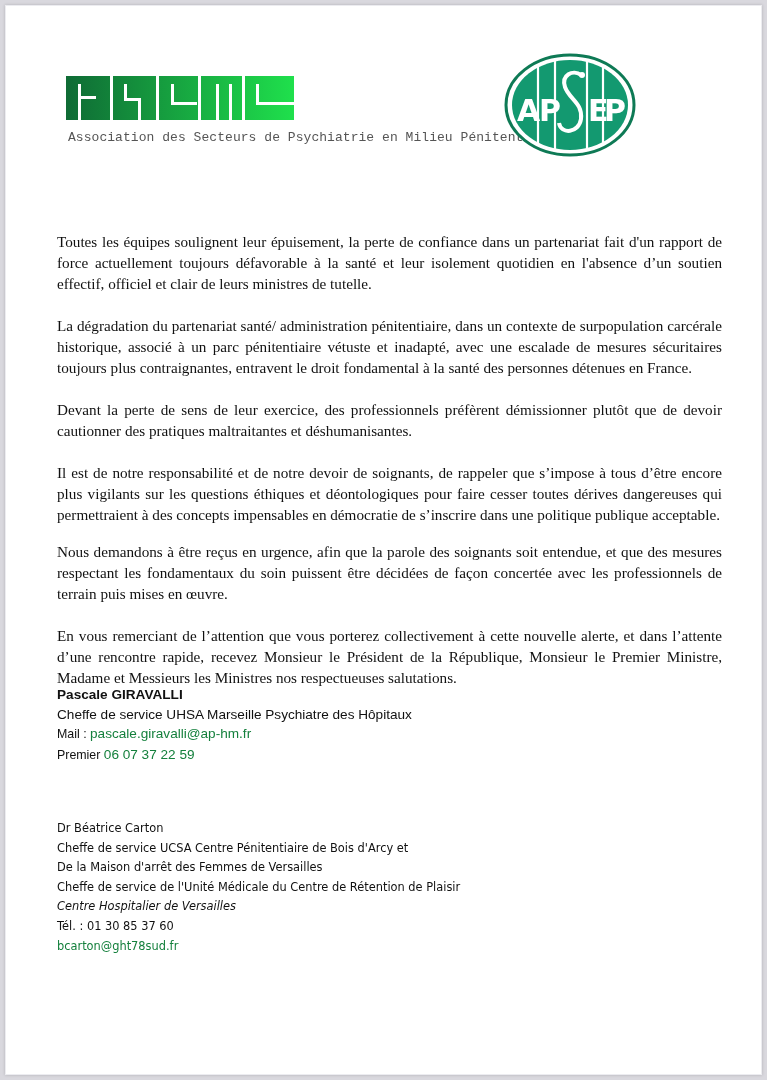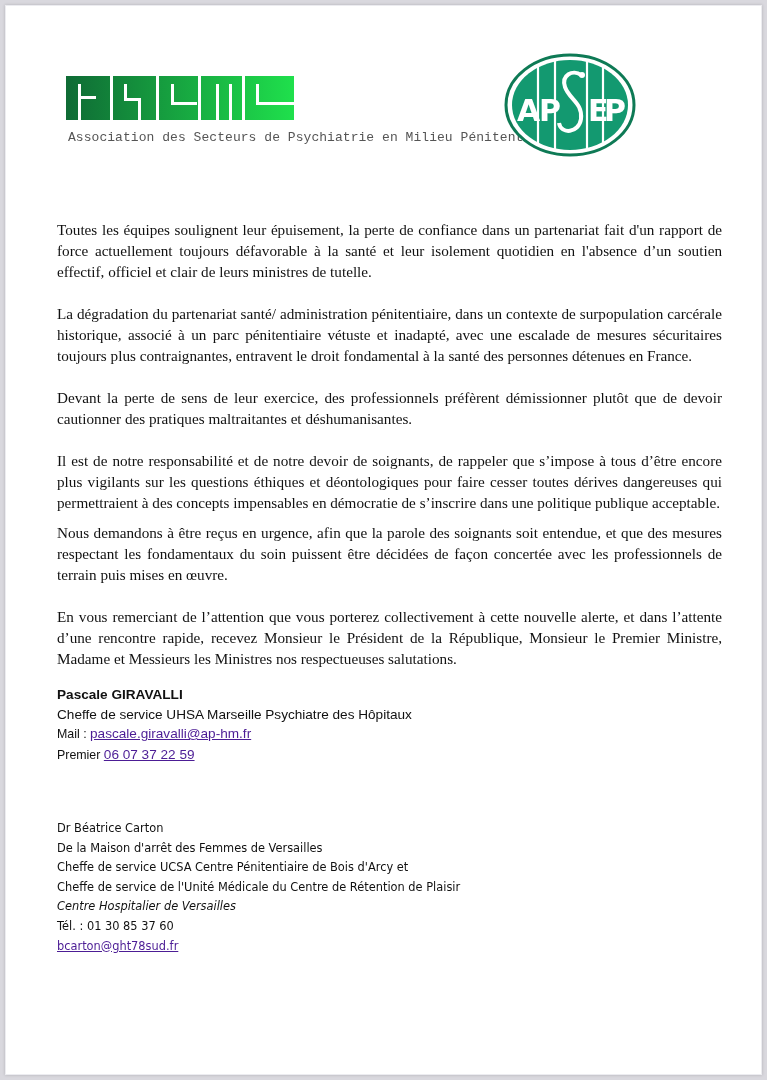--- a/index.html
+++ b/index.html
@@ -21,30 +21,30 @@
       font-family: Liberation Mono, monospace; font-size: 13px; color: #555; white-space: nowrap;
       letter-spacing: 0.05px;
     }
     .logo-apsep { position: absolute; left: 497px; top: 47px; width: 135px; height: 105px; }
 
     .body-text {
       position: absolute; left: 51px; top: 209px; width: 665px;
       font-family: "Liberation Serif", serif; font-size: 15.2px; line-height: 21px; color: #111;
       text-align: justify;
     }
-    .body-text p { margin: 4px 0 21px 0; }
+    .body-text p { margin: 16px 0 21px 0; }
     .body-text p.tight { margin-bottom: 9px; }
 
     .sig1 {
       position: absolute; left: 51px; top: 679px;
       font-family: "Liberation Sans", sans-serif; font-size: 13.6px; line-height: 19.5px; color: #111;
     }
     .sig1 .name { font-weight: bold; }
     .sig1 .small { font-size: 12.4px; }
-    .sig1 a, .sig2 a { color: #4c1d95; text-decoration: underline; }
+    .sig1 a, .sig2 a { color: #15803d; }
     .sig1 a.big { font-size: 13.6px; }
 
     .sig2 {
       position: absolute; left: 51px; top: 813px;
       font-family: "DejaVu Sans", sans-serif; font-size: 11.4px; line-height: 19.6px; color: #111;
     }
     .sig2 .name { font-weight: normal; }
     .sig2 .it { font-style: italic; }
   </style>
 </head>
@@ -113,21 +113,21 @@
 
   <div class="sig1">
     <div class="name">Pascale GIRAVALLI</div>
     <div>Cheffe de service UHSA Marseille Psychiatre des Hôpitaux</div>
     <div class="small"><span>Mail : </span><a class="big">pascale.giravalli@ap-hm.fr</a></div>
     <div class="small"><span>Premier </span><a class="big">06 07 37 22 59</a></div>
   </div>
 
   <div class="sig2">
     <div class="name">Dr Béatrice Carton</div>
+    <div>Cheffe de service UCSA Centre Pénitentiaire de Bois d'Arcy et</div>
     <div>De la Maison d'arrêt des Femmes de Versailles</div>
-    <div>Cheffe de service UCSA Centre Pénitentiaire de Bois d'Arcy et</div>
     <div>Cheffe de service de l'Unité Médicale du Centre de Rétention de Plaisir</div>
     <div class="it">Centre Hospitalier de Versailles</div>
     <div>Tél. : 01 30 85 37 60</div>
     <div><a>bcarton@ght78sud.fr</a></div>
   </div>
 
 </div>
 
 </body></html>

